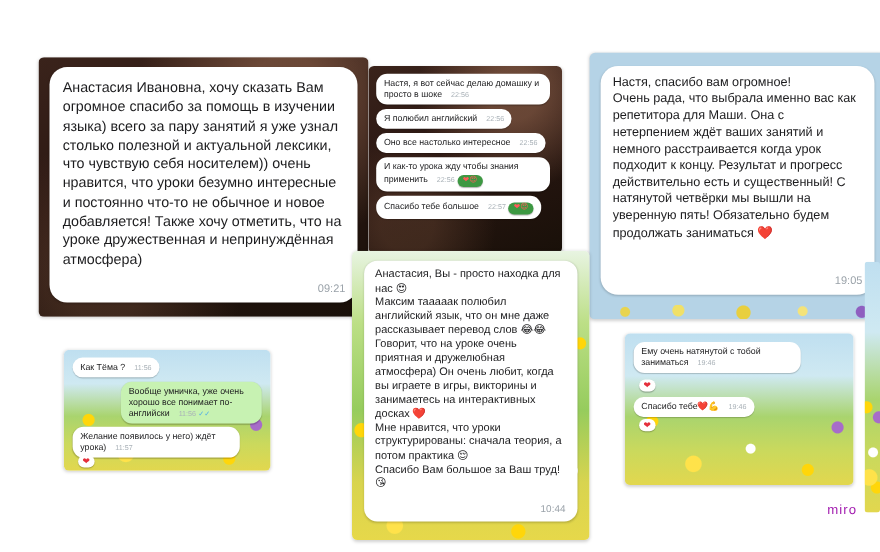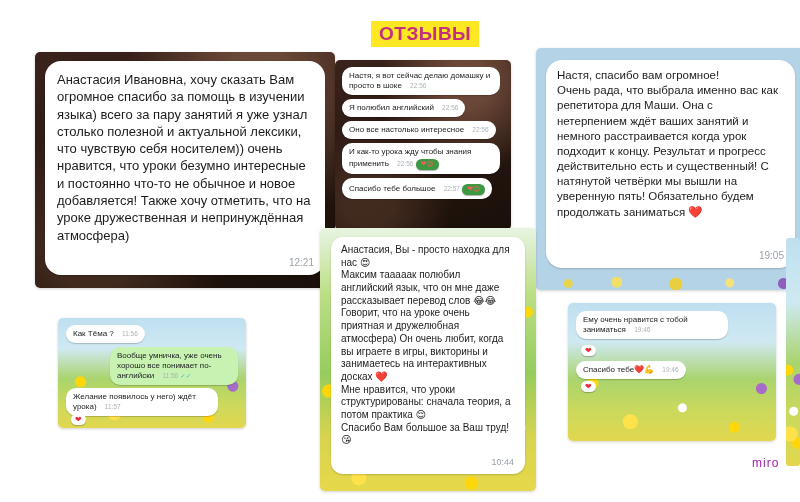--- a/index.html
+++ b/index.html
@@ -86,26 +86,25 @@
   .abs{position:absolute;}
   .green-bubble{background:#c7f2b2;}
   
   .watermark{position:absolute;left:752px;top:456px;font-size:12px;color:#a21caf;letter-spacing:1px;}
 </style>
 </head>
 <body>
 
 <div class="canvas">
 
-  <div class="board-title">ОТЗЫВЫ</div>
 
   <div class="panel darkbg" id="p-dark-left">
     <div class="bubble-lg">
       <div class="msg">Анастасия Ивановна, хочу сказать Вам огромное спасибо за помощь в изучении языка) всего за пару занятий я уже узнал столько полезной и актуальной лексики, что чувствую себя носителем)) очень нравится, что уроки безумно интересные и постоянно что-то не обычное и новое добавляется! Также хочу отметить, что на уроке дружественная и непринуждённая атмосфера)</div>
-      <div class="time-br">12:21</div>
+      <div class="time-br">09:21</div>
     </div>
   </div>
 
   <div class="panel darkbg" id="p-dark-mid">
     <div class="sm-bubble">
       <span>Настя, я вот сейчас делаю домашку и просто в шоке</span>
       <span class="sm-time">22:56</span>
     </div>
     <div class="sm-bubble">
       <span>Я полюбил английский</span>
@@ -159,21 +158,21 @@
     </div>
     <div class="sm-bubble abs" style="left:8px;top:70px;width:152px;">
       <span>Желание появилось у него) ждёт урока)</span>
       <span class="sm-time">11:57</span>
     </div>
     <div class="pill-white" style="left:13px;top:96px;"><span>❤</span></div>
   </div>
 
   <div class="panel meadow-sky" id="p-meadow-right">
     <div class="sm-bubble abs" style="left:8px;top:8px;width:152px;">
-      <span>Ему очень нравится с тобой заниматься</span>
+      <span>Ему очень натянутой с тобой заниматься</span>
       <span class="sm-time">19:46</span>
     </div>
     <div class="pill-white" style="left:13px;top:42px;"><span>❤</span></div>
 
     <div class="sm-bubble abs" style="left:8px;top:58px;">
       <span>Спасибо тебе</span><span class="heart" style="font-size:8px;">❤️💪</span>
       <span class="sm-time">19:46</span>
     </div>
     <div class="pill-white" style="left:13px;top:78px;"><span>❤</span></div>
 

